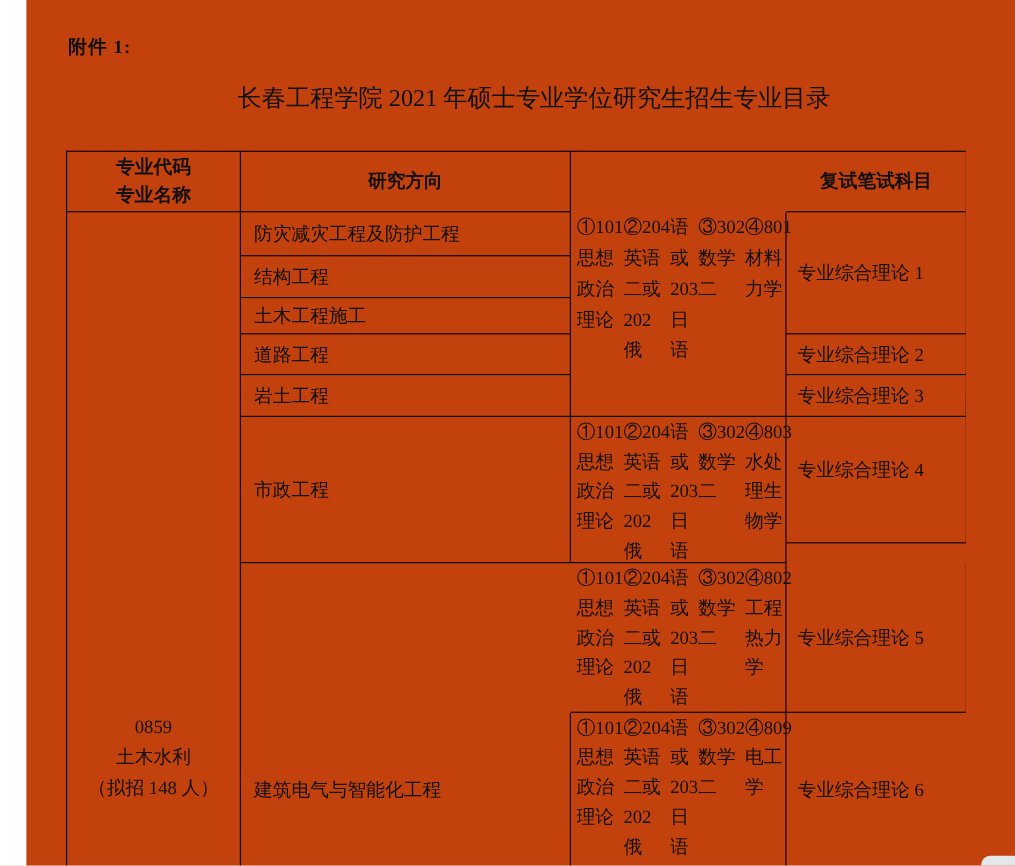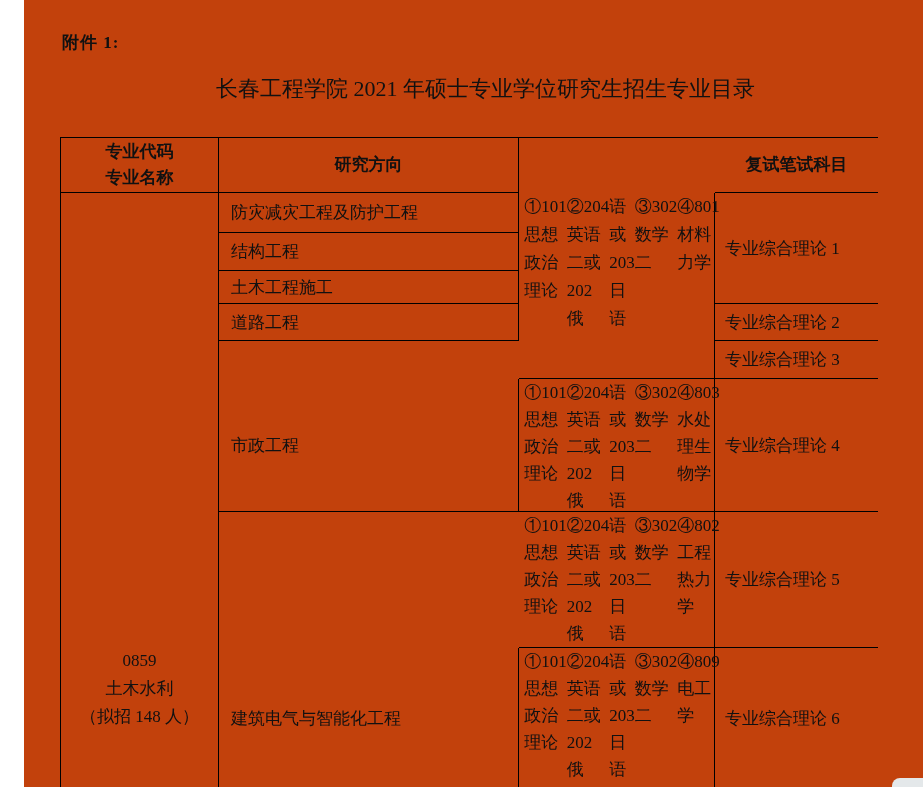--- a/index.html
+++ b/index.html
@@ -65,21 +65,21 @@
   }
   .i1 { left:458px; top:55px;  width:196px; height:186px; }
   .i6 { left:458px; top:241px; width:196px; height:133px; line-height:27px; }
   .i7 { left:458px; top:374px; width:196px; height:136px; line-height:27px; }
   .i8 { left:458px; top:510px; width:196px; height:140px; line-height:27px; border-bottom:none; }
 
   .rcell { display:flex; align-items:center; padding-left:10px; }
   .r1 { left:654px; top:55px;  width:164px; height:111px; }
   .r2 { left:654px; top:166px; width:164px; height:37px; }
   .r3 { left:654px; top:203px; width:164px; height:38px; }
-  .r6 { left:654px; top:241px; width:164px; height:133px; }
+  .r6 { left:654px; top:223px; width:164px; height:133px; }
   .r7 { left:654px; top:374px; width:164px; height:136px; }
   .r8 { left:654px; top:510px; width:164px; height:140px; border-bottom:none; }
 
   .scroll-thumb {
     position:absolute; left:868px; top:778px; width:55px; height:12px;
     background:#e4e8ea; border-radius:8px 8px 0 0;
   }
 </style>
 </head>
 <body>
@@ -104,20 +104,21 @@
         <div>0859</div>
         <div>土木水利</div>
         <div>（拟招 148 人）</div>
       </div>
     </div>
 
     <div class="cell dcell d1">防灾减灾工程及防护工程</div>
     <div class="cell dcell d2">结构工程</div>
     <div class="cell dcell d3">土木工程施工</div>
     <div class="cell dcell d4">道路工程</div>
+    <div class="cell dcell d5">岩土工程</div>
 
     <div class="cell icell i1">
       <div>①101 思想政治理论</div>
       <div>②204 英语二或 202 俄</div>
       <div>语或 203 日语</div>
       <div>③302 数学二</div>
       <div>④801 材料力学</div>
     </div>
 
     <div class="cell rcell r1">专业综合理论 1</div>

